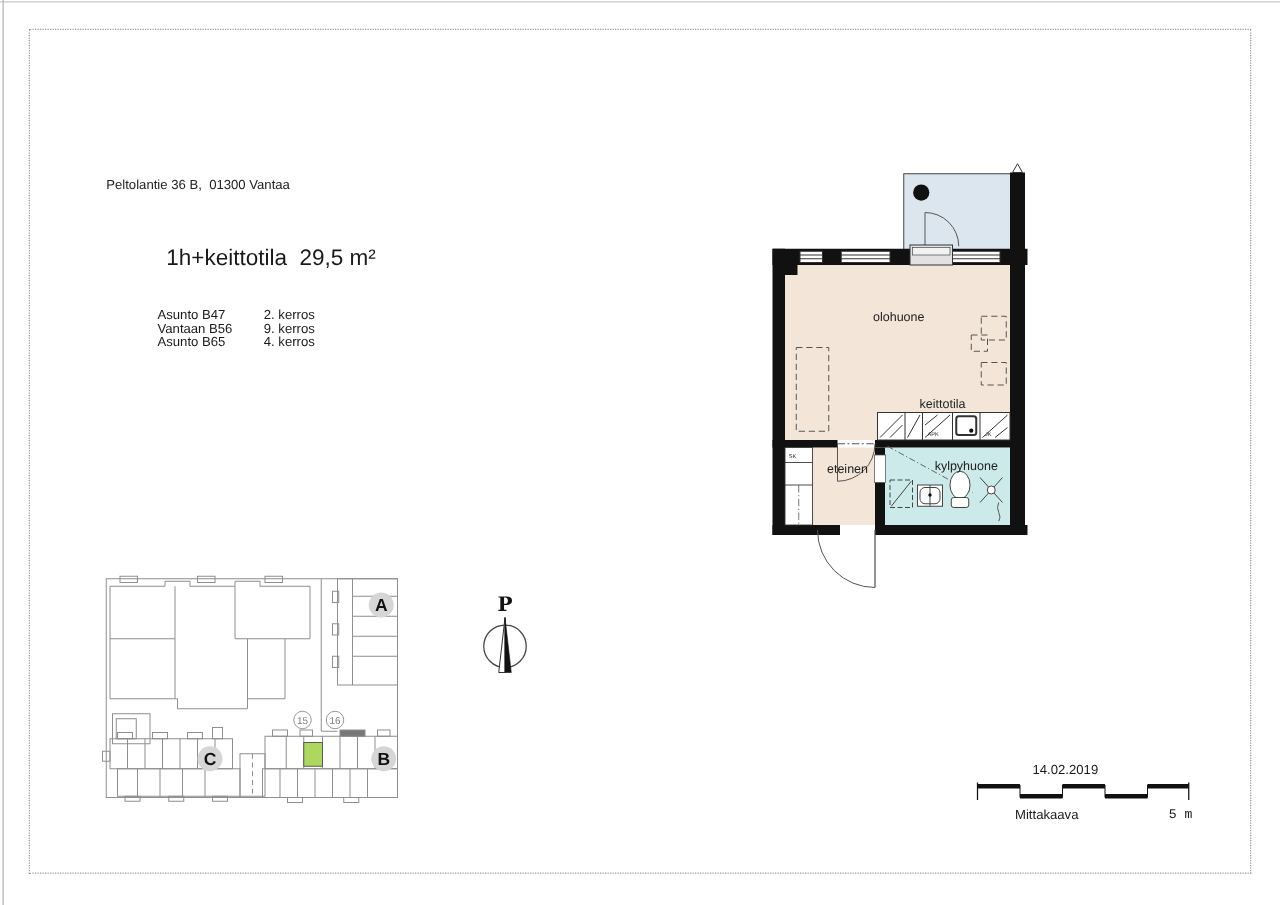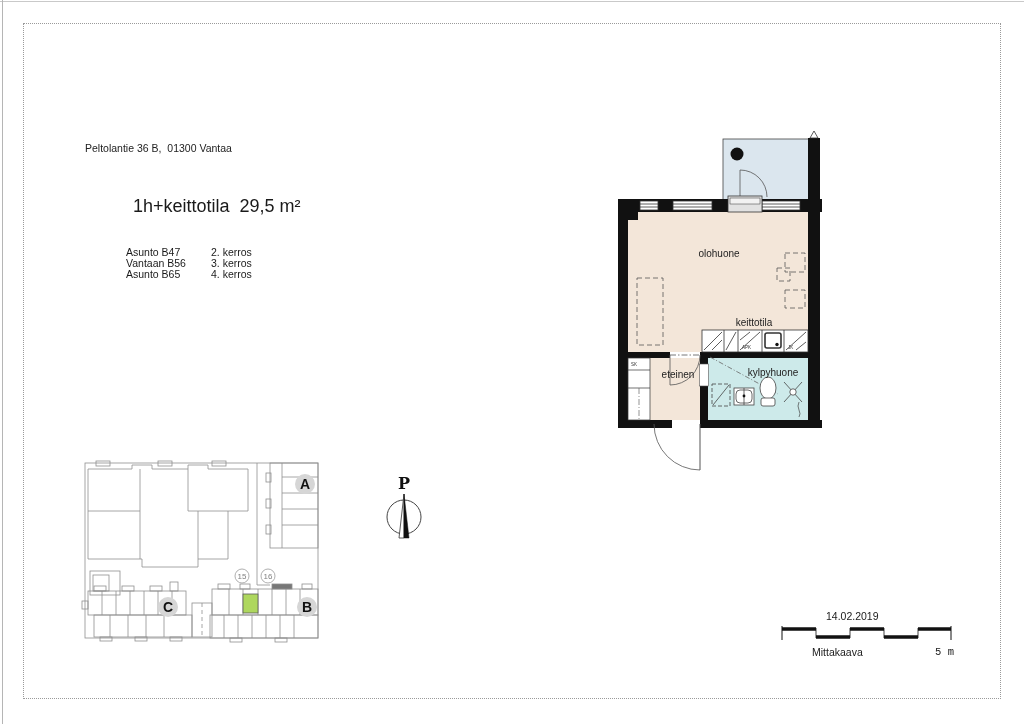--- a/index.html
+++ b/index.html
@@ -39,21 +39,21 @@
 <div class="abs address pre">Peltolantie 36 B,  01300 Vantaa</div>
 <div class="abs apt-type pre">1h+keittotila  29,5 m²</div>
 
 <div class="abs apt-list">
   <div class="apt-row">
     <span class="c1">Asunto B47</span>
     <span>2. kerros</span>
   </div>
   <div class="apt-row">
     <span class="c1">Vantaan B56</span>
-    <span>3. kerros</span>
+    <span>9. kerros</span>
   </div>
   <div class="apt-row">
     <span class="c1">Asunto B65</span>
     <span>4. kerros</span>
   </div>
 </div>
 
 <svg style="left:616px;top:130px" width="210" height="350" viewBox="0 0 210 350">
 
   <g>

